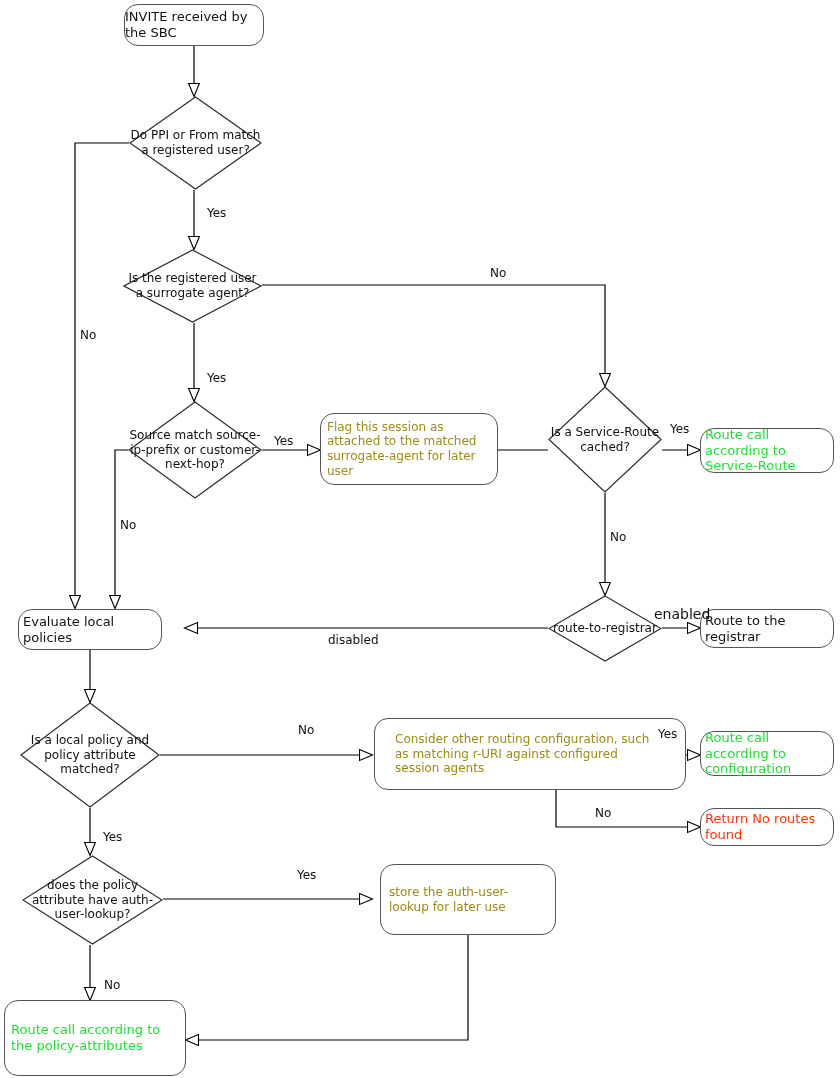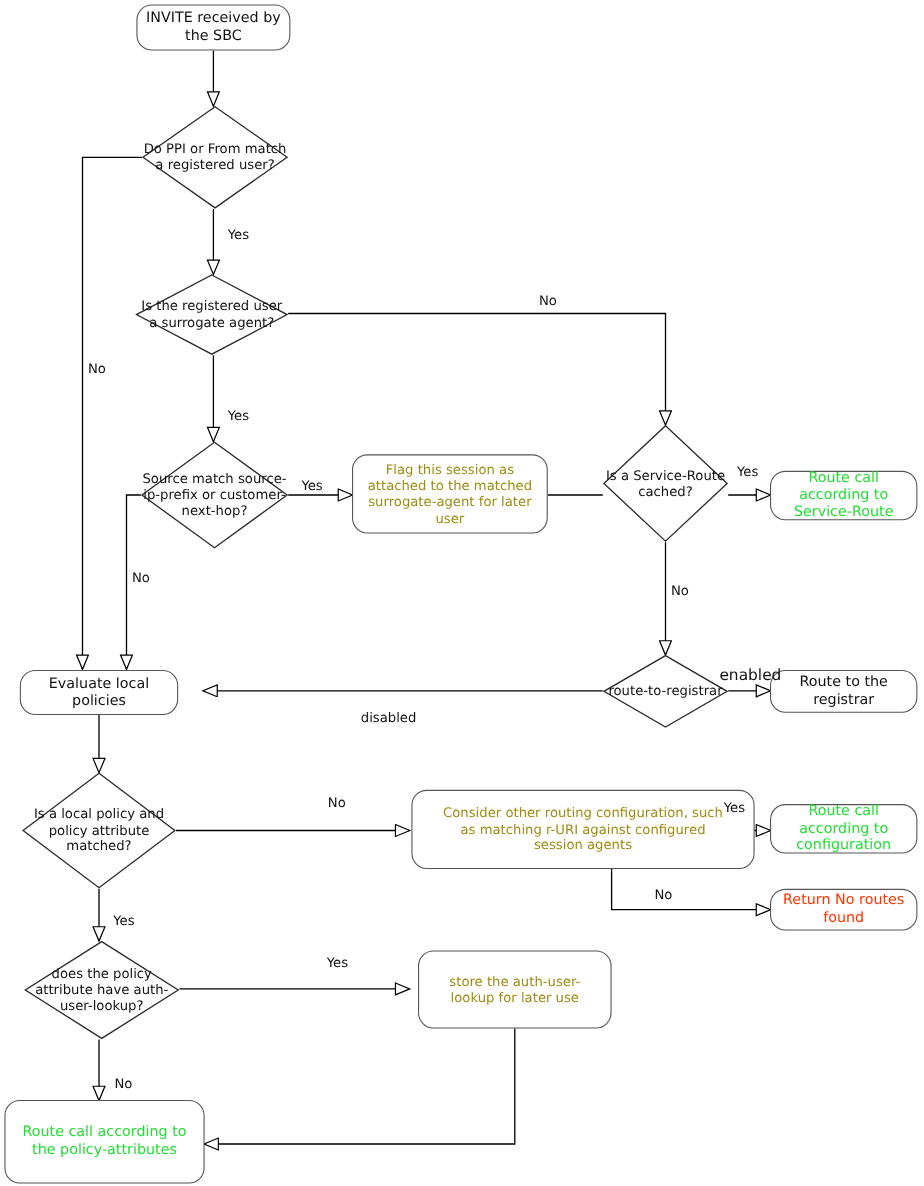--- a/index.html
+++ b/index.html
@@ -1,21 +1,21 @@
 <!DOCTYPE html>
 <html><head>
 <meta charset="utf-8">
 <style>
   html,body{margin:0;padding:0;background:#ffffff;}
   body{font-family:"DejaVu Sans","Liberation Sans",sans-serif;}
   #canvas{position:relative;width:840px;height:1078px;background:#ffffff;overflow:hidden;}
   svg#wires{position:absolute;left:0;top:0;width:840px;height:1078px;}
 
   .node{position:absolute;box-sizing:border-box;display:flex;align-items:center;
-        justify-content:center;text-align:center;line-height:1.22;}
+        justify-content:center;text-align:left;line-height:1.22;}
   .rbox{border:1.4px solid #555555;border-radius:14px;background:#ffffff;}
   .txt-dark{color:#111111;}
   .txt-olive{color:#9e8b13;}
   .txt-green{color:#22dd33;}
   .txt-red{color:#ff3300;}
 
   .diamond{position:absolute;}
   .diamond .dtext{position:absolute;left:0;top:0;width:100%;height:100%;
        display:flex;align-items:center;justify-content:center;text-align:center;
        color:#111111;line-height:1.22;pointer-events:none;}
@@ -150,21 +150,21 @@
 
   <div class="elabel fs12" style="left:80px;top:328px;">No</div>
   <div class="elabel fs12" style="left:207px;top:206px;">Yes</div>
   <div class="elabel fs12" style="left:490px;top:266px;">No</div>
   <div class="elabel fs12" style="left:207px;top:371px;">Yes</div>
   <div class="elabel fs12" style="left:274px;top:434px;">Yes</div>
   <div class="elabel fs12" style="left:120px;top:518px;">No</div>
   <div class="elabel fs12" style="left:670px;top:422px;">Yes</div>
   <div class="elabel fs12" style="left:610px;top:530px;">No</div>
   <div class="elabel fs11" style="left:654px;top:606px;">enabled</div>
-  <div class="elabel fs12" style="left:328px;top:633px;margin-top:12px;">disabled</div>
+  <div class="elabel fs12" style="left:328px;top:633px;">disabled</div>
   <div class="elabel fs12" style="left:298px;top:723px;">No</div>
   <div class="elabel fs12" style="left:103px;top:830px;">Yes</div>
   <div class="elabel fs12" style="left:658px;top:727px;">Yes</div>
   <div class="elabel fs12" style="left:595px;top:806px;">No</div>
   <div class="elabel fs12" style="left:297px;top:868px;">Yes</div>
   <div class="elabel fs12" style="left:104px;top:978px;">No</div>
 
 </div>
 
 </body></html>

